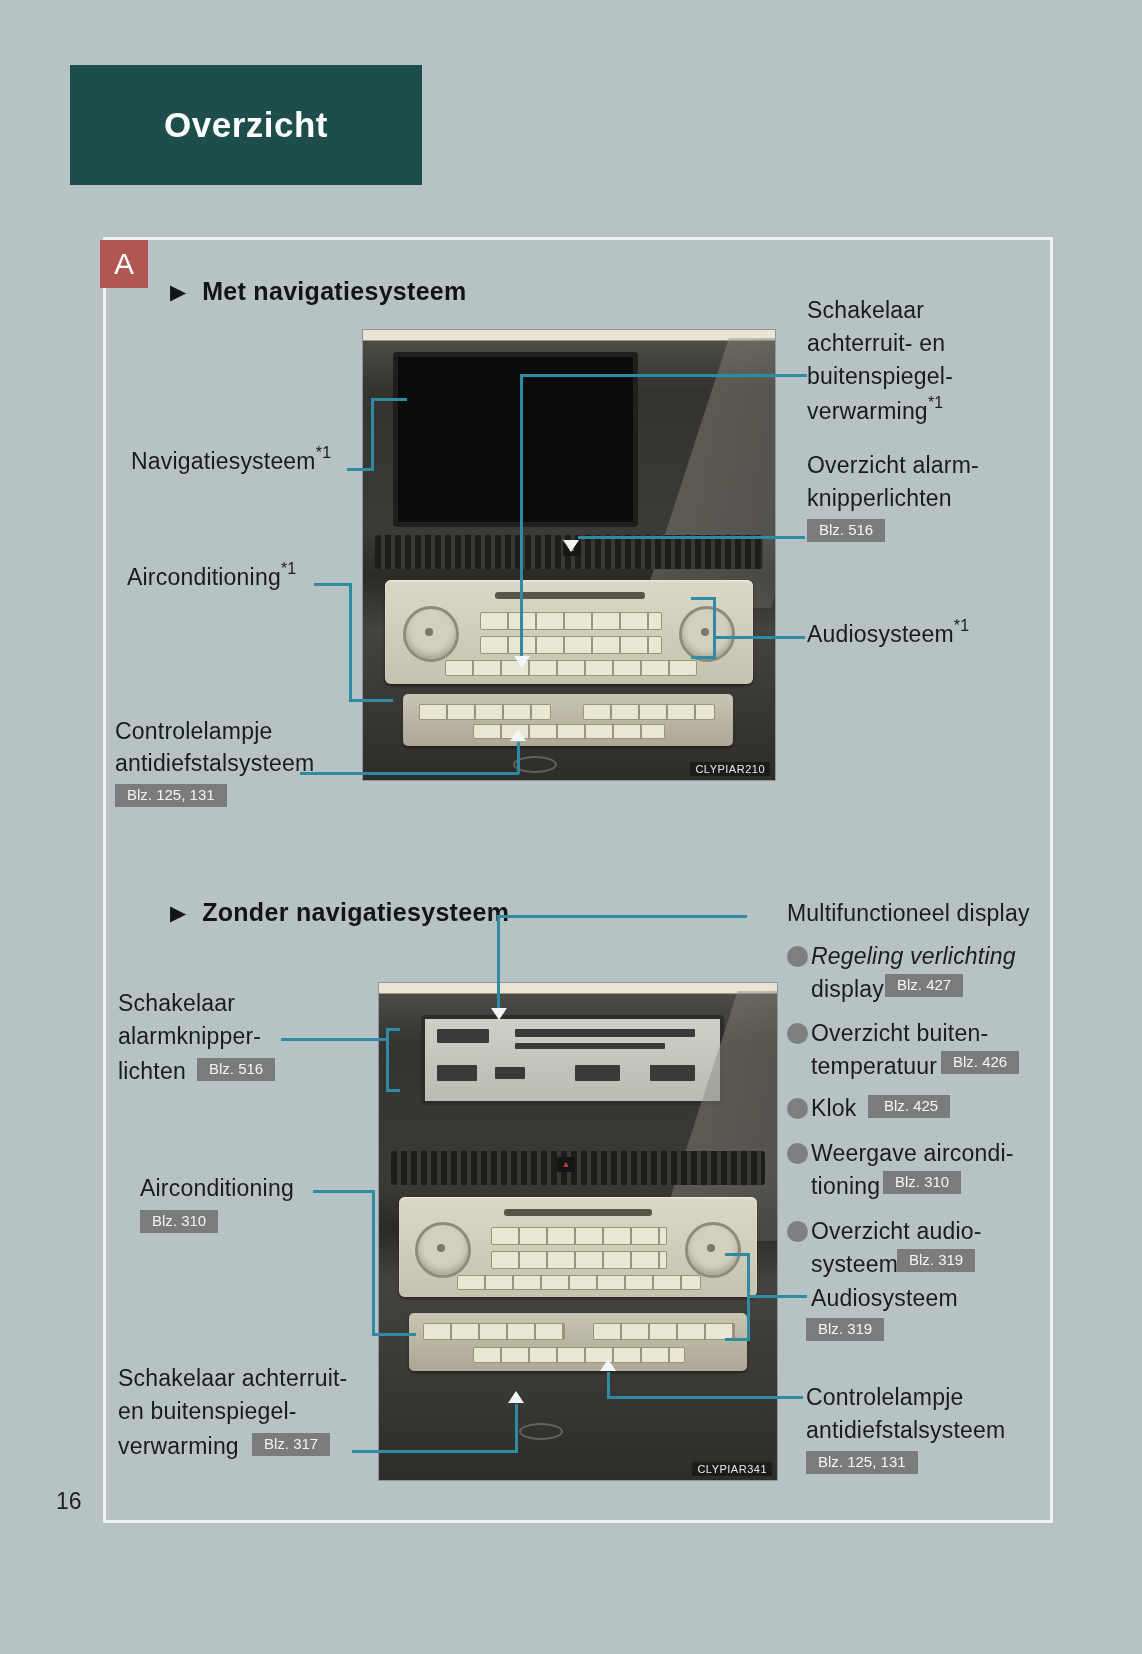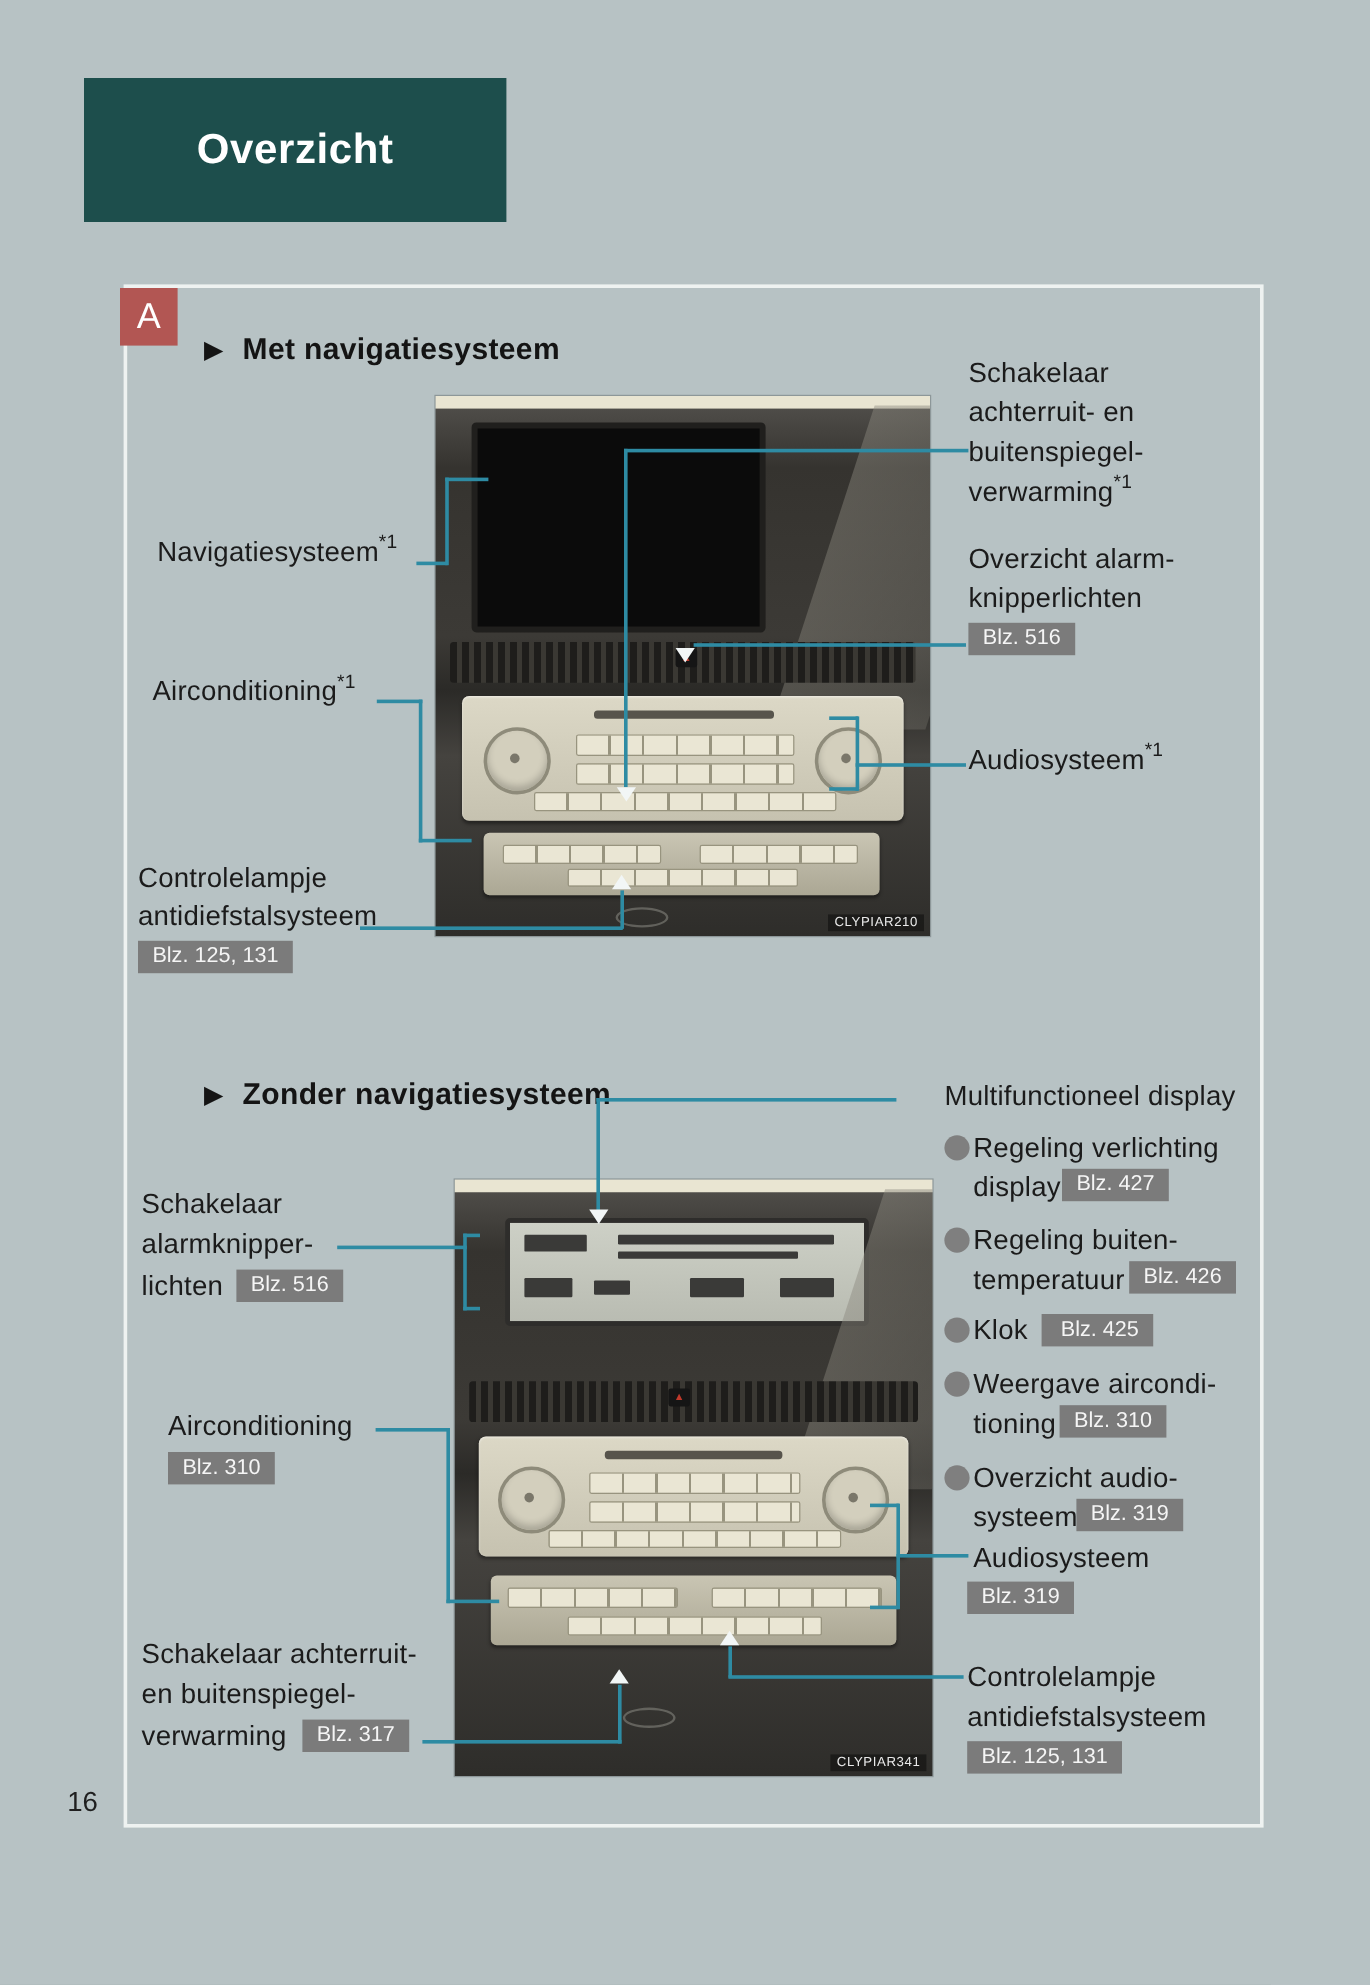--- a/index.html
+++ b/index.html
@@ -14,21 +14,21 @@
   
   .frame{left:103px;top:237px;width:944px;height:1280px;border:3px solid #eef2f1;}
   .marker{left:100px;top:240px;width:48px;height:48px;background:#b25653;color:#fff;font-size:30px;display:flex;align-items:center;justify-content:center;}
   
   .sec-head{display:flex;align-items:center;gap:16px;color:#141414;}
   .sec-head .tri{font-size:21px;line-height:1;}
   .sec-head .txt{font-size:25px;font-weight:bold;letter-spacing:.3px;}
   
   .lbl{font-size:23px;color:#1b1b1b;white-space:nowrap;letter-spacing:.2px;}
   .lbl sup{font-size:16px;position:relative;top:-2px;}
-  .badge{display:inline-block;background:#7b7b7b;color:#f5f5f5;font-size:18px;padding:2px 12px 4px 12px;white-space:nowrap;}
+  .badge{display:inline-block;background:#7b7b7b;color:#f5f5f5;font-size:15px;padding:2px 12px 4px 12px;white-space:nowrap;}
   .bullet{width:21px;height:21px;border-radius:50%;background:#7f7f7f;}
   .pagenum{font-size:23px;color:#1f1f1f;}
   
   .cl{background:#2e8ba3;}
   .arr-d{width:0;height:0;border-left:8px solid transparent;border-right:8px solid transparent;border-top:12px solid #f2f6f6;}
   .arr-u{width:0;height:0;border-left:8px solid transparent;border-right:8px solid transparent;border-bottom:12px solid #f2f6f6;}
   
   .photo{overflow:hidden;background:linear-gradient(180deg,#e9e5d2 0px,#e9e5d2 10px,#4e4c48 11px,#35332f 60px,#3c3a36 200px,#2b2a27 245px,#45433f 300px,#2e2d2a 100%);box-shadow:0 0 0 1px #8d9799;}
   .screen{position:absolute;background:#0b0b0b;border:5px solid #201f1d;border-radius:4px;}
   .pillar{position:absolute;background:linear-gradient(100deg,#8d8a80,#6b6962);transform:skewX(-18deg);opacity:.45;}
@@ -203,26 +203,26 @@
   <div class="abs lbl" style="left:140px;top:1175px;">Airconditioning</div>
   <div class="abs badge" style="left:140px;top:1210px;">Blz. 310</div>
   <div class="abs lbl" style="left:118px;top:1365px;">Schakelaar achterruit-</div>
   <div class="abs lbl" style="left:118px;top:1398px;">en buitenspiegel-</div>
   <div class="abs lbl" style="left:118px;top:1433px;">verwarming</div>
   <div class="abs badge" style="left:252px;top:1433px;">Blz. 317</div>
 
   <div class="abs lbl" style="left:787px;top:900px;">Multifunctioneel display</div>
 
   <div class="abs bullet" style="left:787px;top:946px;"></div>
-  <div class="abs lbl" style="left:811px;top:943px;">Regeling verlichting</div>
+  <div class="abs lbl" style="left:811px;top:943px;font-style:italic;">Regeling verlichting</div>
   <div class="abs lbl" style="left:811px;top:976px;">display</div>
   <div class="abs badge" style="left:885px;top:974px;">Blz. 427</div>
 
   <div class="abs bullet" style="left:787px;top:1023px;"></div>
-  <div class="abs lbl" style="left:811px;top:1020px;">Regeling buiten-</div>
+  <div class="abs lbl" style="left:811px;top:1020px;">Overzicht buiten-</div>
   <div class="abs lbl" style="left:811px;top:1053px;">temperatuur</div>
   <div class="abs badge" style="left:941px;top:1051px;">Blz. 426</div>
 
   <div class="abs bullet" style="left:787px;top:1098px;"></div>
   <div class="abs lbl" style="left:811px;top:1095px;">Klok</div>
   <div class="abs badge" style="left:868px;top:1095px;padding-left:16px;">Blz. 425</div>
 
   <div class="abs bullet" style="left:787px;top:1143px;"></div>
   <div class="abs lbl" style="left:811px;top:1140px;">Weergave aircondi-</div>
   <div class="abs lbl" style="left:811px;top:1173px;">tioning</div>

